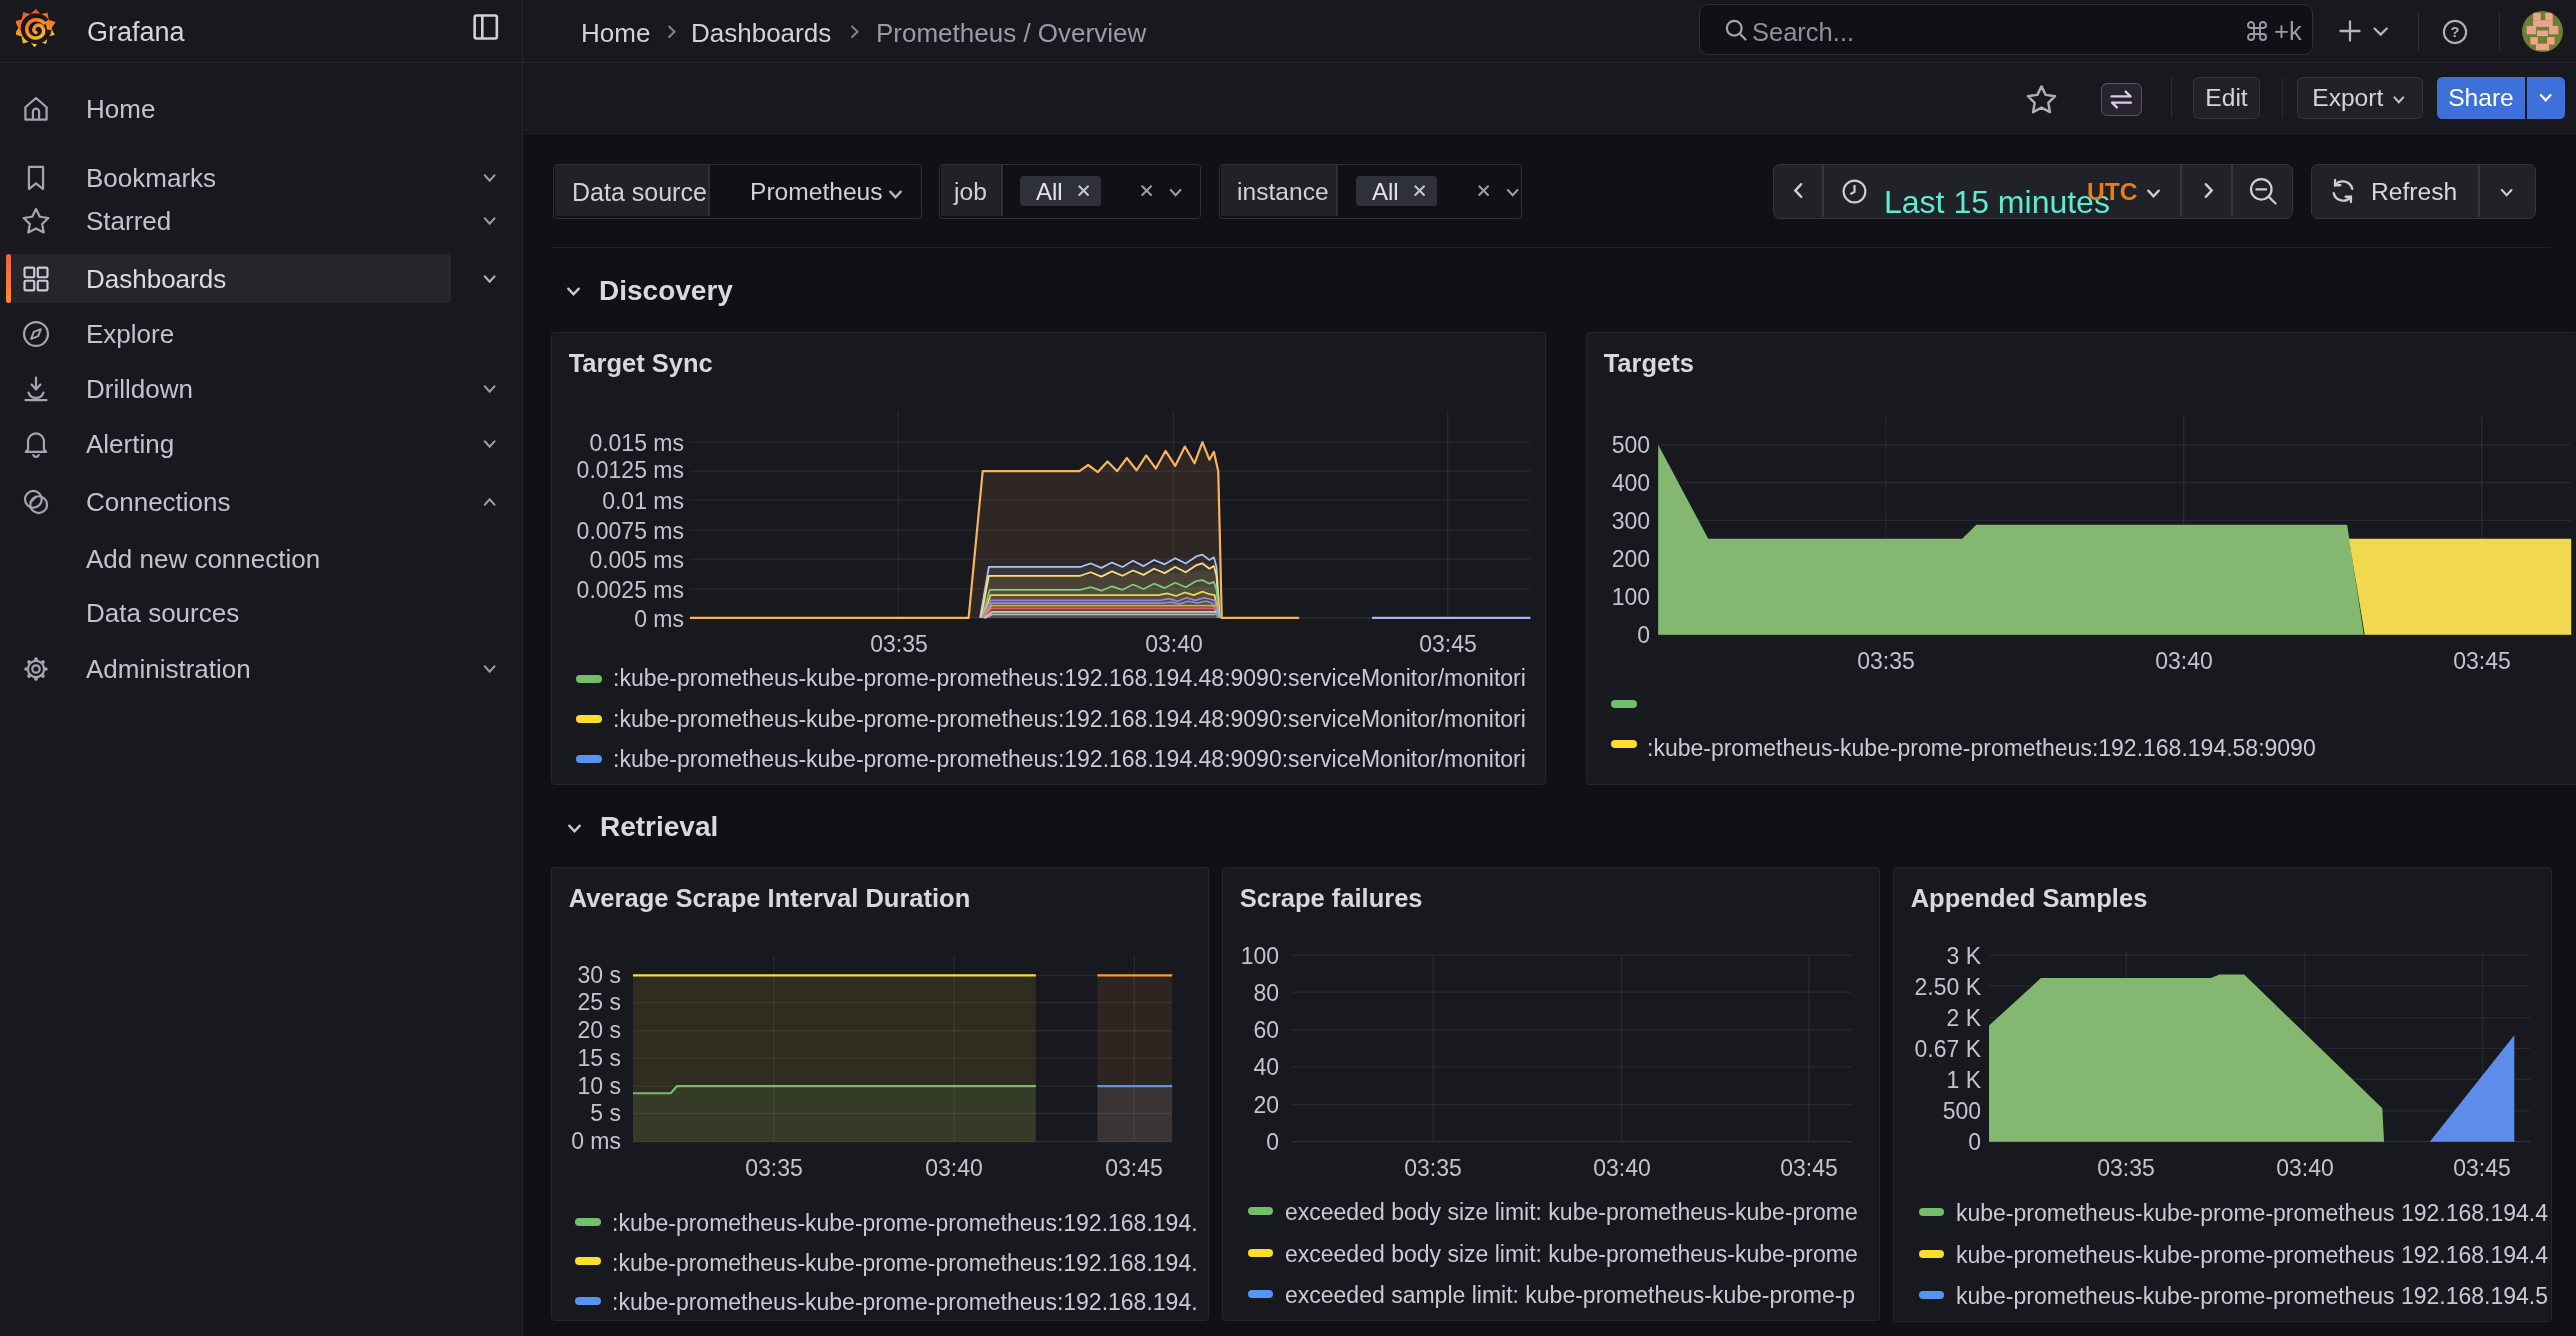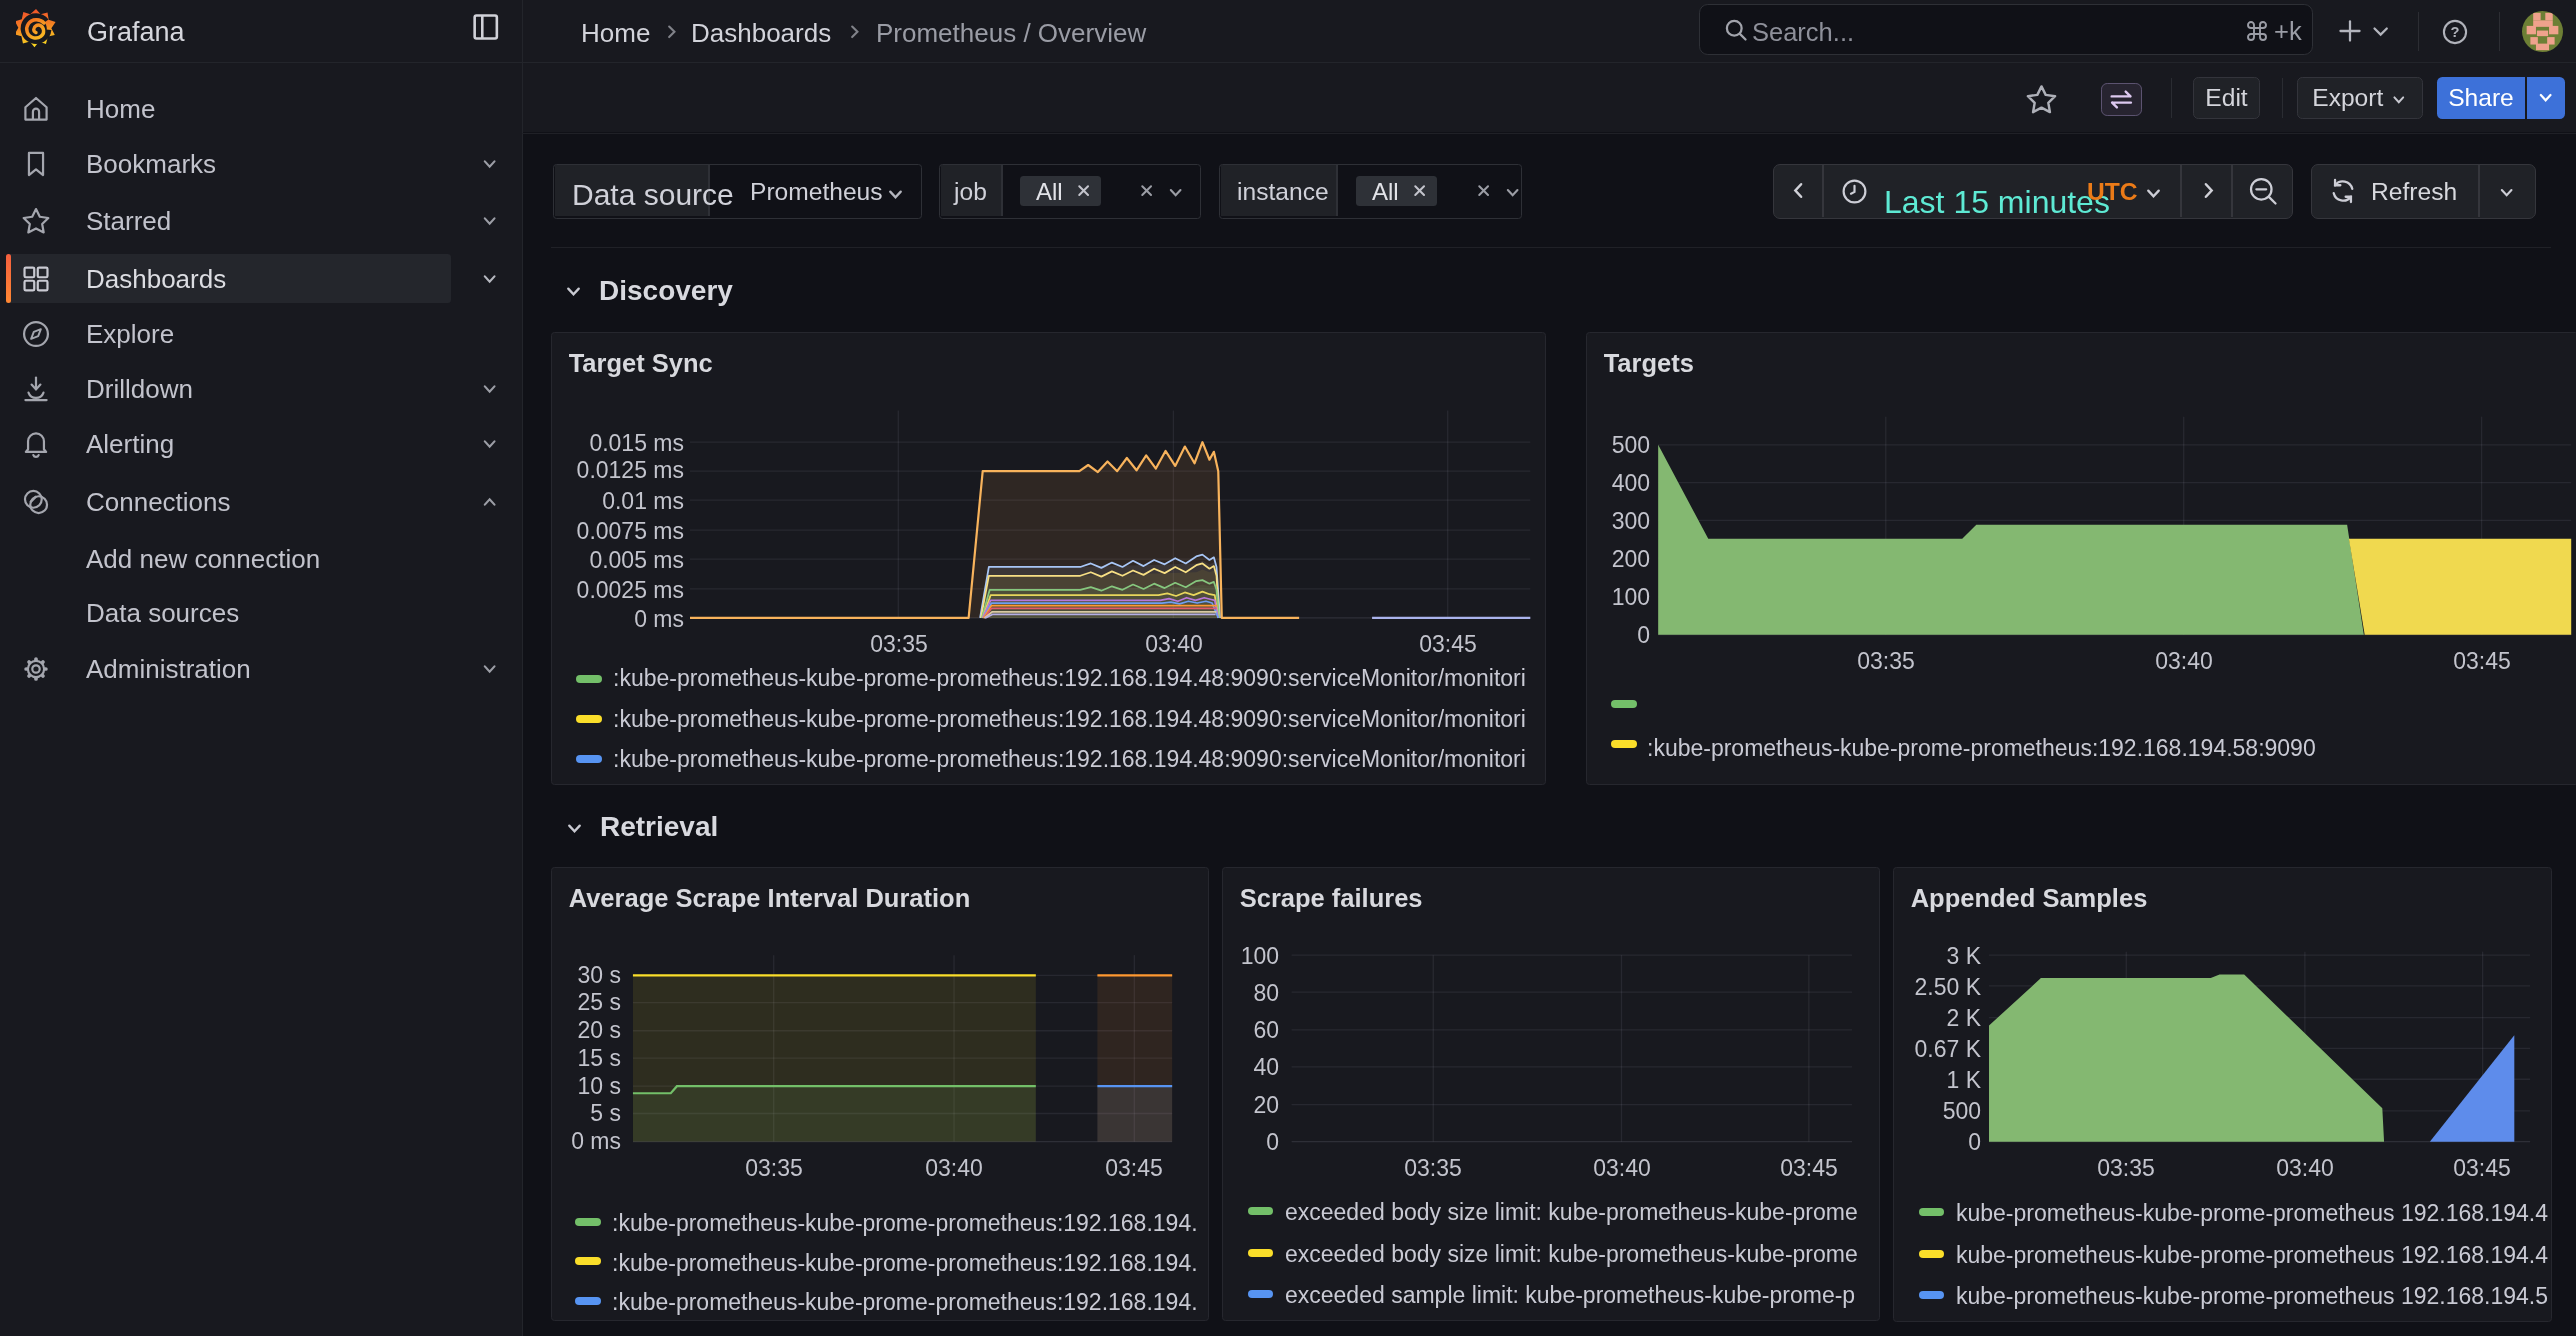--- a/index.html
+++ b/index.html
@@ -128,21 +128,21 @@
 </div>
 
 <div class="abs" style="left:6.2px;top:254px;width:445px;height:49px;background:#24262c;border-radius:3.5px;"></div>
 <div class="abs" style="left:6.2px;top:254px;width:4.4px;height:49px;border-radius:2.6px;background:linear-gradient(180deg,#f55f3e,#f83);"></div>
 <div class="mitem" style="top:84px;">
     <svg class="micon" viewBox="0 0 34 34">
       <path d="M5 15 L17 4.5 L29 15 V29 H5 Z M13.5 29 V20 a3.5 3.5 0 0 1 7 0 V29" fill="none" stroke="#a4a6ae" stroke-width="2.5" stroke-linejoin="round"></path>
     </svg>
     <span class="mtext">Home</span>
   </div>
-<div class="mitem" style="top:139px;">
+<div class="mitem" style="top:153px;">
     <svg class="micon" viewBox="0 0 34 34">
       <path d="M9 4.5 H25 V29.5 L17 23 L9 29.5 Z" fill="none" stroke="#a4a6ae" stroke-width="2.5" stroke-linejoin="round"></path>
     </svg>
     <span class="mtext">Bookmarks</span>
     <svg class="mchev" viewBox="0 0 22 22">
       <path d="M5.5 8 L11 14 L16.5 8" fill="none" stroke="#9b9da5" stroke-width="2.5" stroke-linecap="round"></path>
     </svg>
   </div>
 <div class="mitem" style="top:196px;">
     <svg class="micon" viewBox="0 0 34 34">
@@ -264,21 +264,21 @@
 <div class="abs" style="left:2437px;top:77px;width:88px;height:42px;background:#3d71d9;border-radius:5.3px 0 0 5.3px;display:flex;align-items:center;justify-content:center;font-size:24.6px;font-weight:500;color:#fff;">Share</div>
 <div class="abs" style="left:2527px;top:77px;width:38px;height:42px;background:#3d71d9;border-radius:0 5.3px 5.3px 0;display:flex;align-items:center;justify-content:center;">
     <svg width="19.3" height="19.3" viewBox="0 0 22 22">
       <path d="M5.5 8 L11 14 L16.5 8" fill="none" stroke="#fff" stroke-width="2.5" stroke-linecap="round"></path>
     </svg>
   </div>
 
 <div class="abs" style="left:553px;top:164px;width:369px;height:55px;border:1.8px solid #2e3036;border-radius:3.5px;background:#101117;"></div>
 <div class="abs" style="left:555px;top:165px;width:153px;height:51px;background:#202227;"></div>
 <div class="abs" style="left:708px;top:165px;width:1.8px;height:51px;background:#2e3036;"></div>
-<div class="abs txt" style="left:572px;top:178px;font-size:30px;color:#d0d1d9;">Data source</div>
+<div class="abs txt" style="left:572px;top:178px;font-size:25px;color:#d0d1d9;">Data source</div>
 <div class="abs txt" style="left:750px;top:178px;font-size:24.6px;color:#d0d1d9;">Prometheus</div>
 <div class="abs" style="left:885px;top:184px;">
     <svg width="21" height="21" viewBox="0 0 22 22">
       <path d="M5.5 8 L11 14 L16.5 8" fill="none" stroke="#b4b6be" stroke-width="2.4" stroke-linecap="round"></path>
     </svg>
   </div>
 
 <div class="abs" style="left:939px;top:164px;width:262px;height:55px;border:1.8px solid #2e3036;border-radius:3.5px;background:#101117;"></div>
 <div class="abs" style="left:941px;top:165px;width:60px;height:51px;background:#202227;"></div>
 <div class="abs" style="left:1001px;top:165px;width:1.8px;height:51px;background:#2e3036;"></div>

